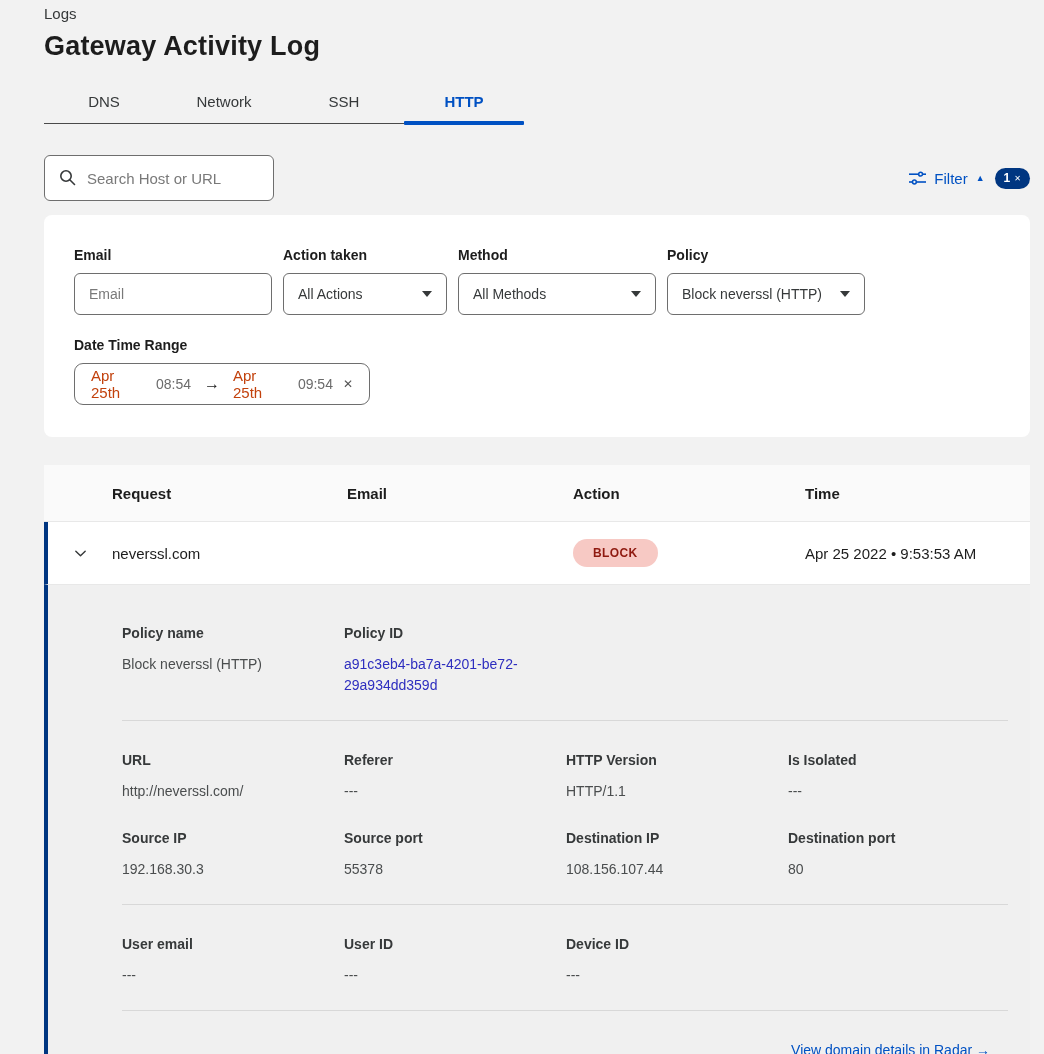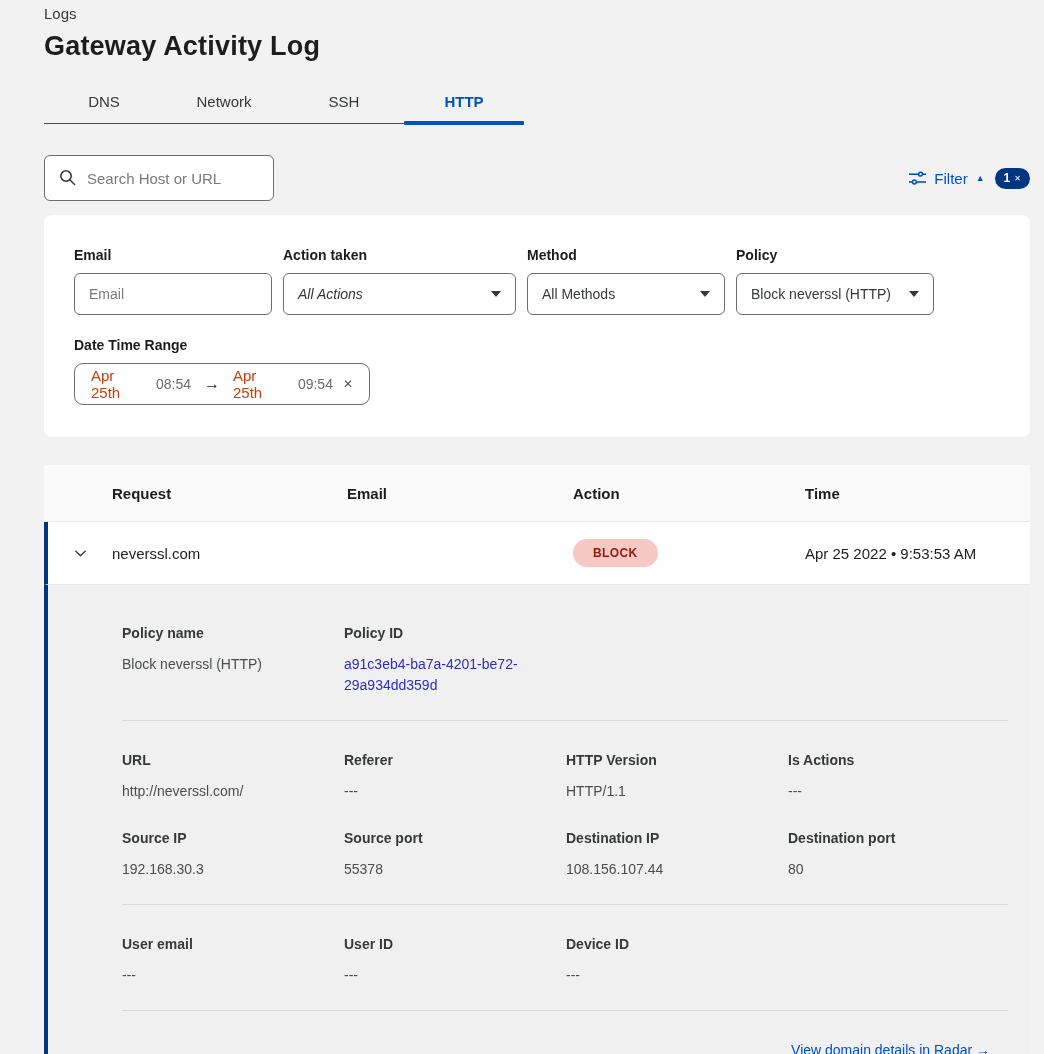--- a/index.html
+++ b/index.html
@@ -66,21 +66,21 @@
   .text-input::placeholder { color: #797979; }
   .select {
     height: 42px; border: 1px solid #6e6e6e; border-radius: 6px; background: #fff;
     font-size: 14px; color: #36393a; padding: 0 14px; display: flex;
     align-items: center; justify-content: space-between; cursor: pointer;
   }
   .caret-down {
     width: 0; height: 0; border-left: 5px solid transparent;
     border-right: 5px solid transparent; border-top: 6px solid #36393a;
   }
-  .w196 { width: 233px; font-style: italic; } .w198 { width: 198px; }
+  .w196 { width: 164px; } .w198 { width: 198px; }
   .dtr-row { margin-top: 22px; }
   .daterange {
     width: 296px; height: 42px; border: 1px solid #6e6e6e; border-radius: 9px;
     background: #fff; display: flex; align-items: center; padding: 0 16px; gap: 10px;
     cursor: pointer;
   }
   .dr-date { font-size: 15px; color: #c2410c; }
   .dr-time { font-size: 14px; color: #6b6b6b; }
   .dr-arrow { font-size: 16px; color: #1d1d1d; margin: 0 3px; }
   .dr-clear { margin-left: auto; font-size: 12px; color: #555; cursor: pointer; }
@@ -250,21 +250,21 @@
         </div>
         <div>
           <div class="dlabel">Referer</div>
           <div class="dvalue">---</div>
         </div>
         <div>
           <div class="dlabel">HTTP Version</div>
           <div class="dvalue">HTTP/1.1</div>
         </div>
         <div>
-          <div class="dlabel">Is Actions</div>
+          <div class="dlabel">Is Isolated</div>
           <div class="dvalue">---</div>
         </div>
         <div>
           <div class="dlabel">Source IP</div>
           <div class="dvalue">192.168.30.3</div>
         </div>
         <div>
           <div class="dlabel">Source port</div>
           <div class="dvalue">55378</div>
         </div>

